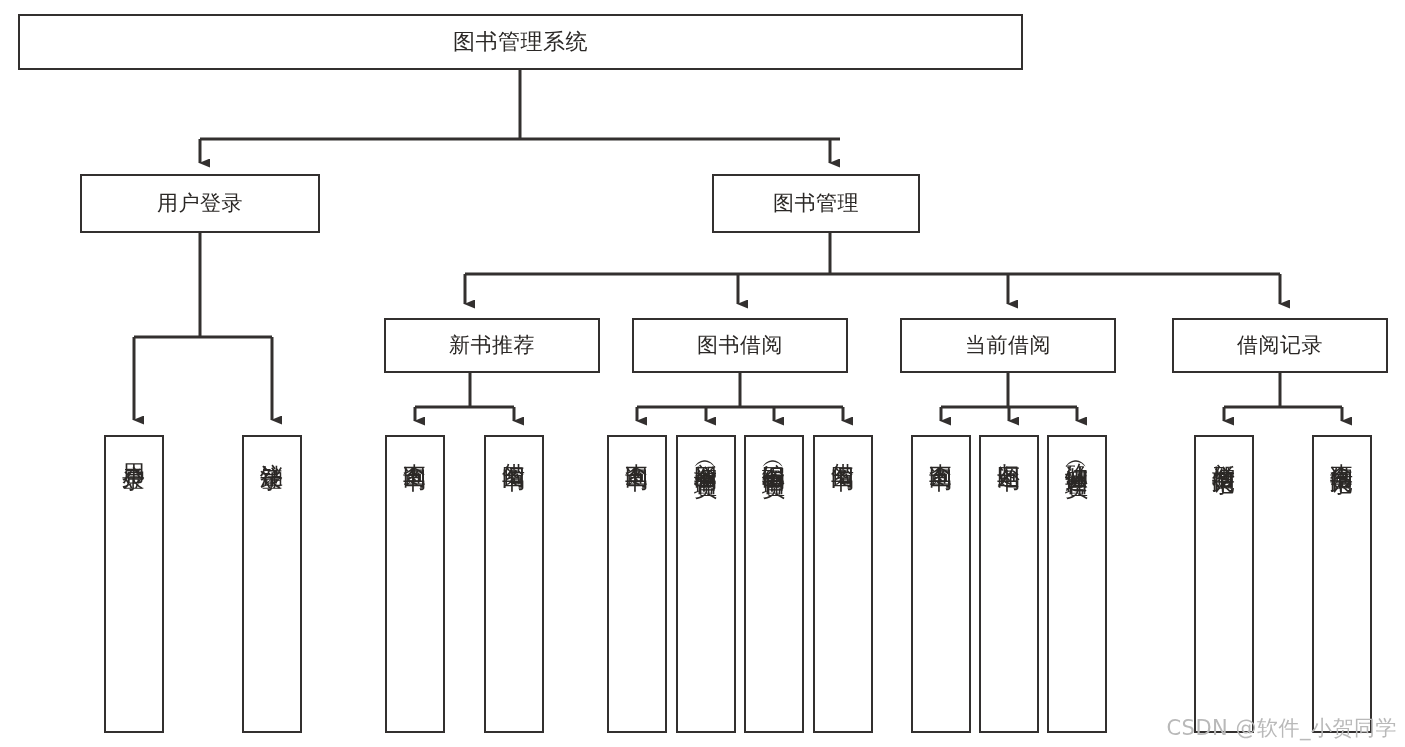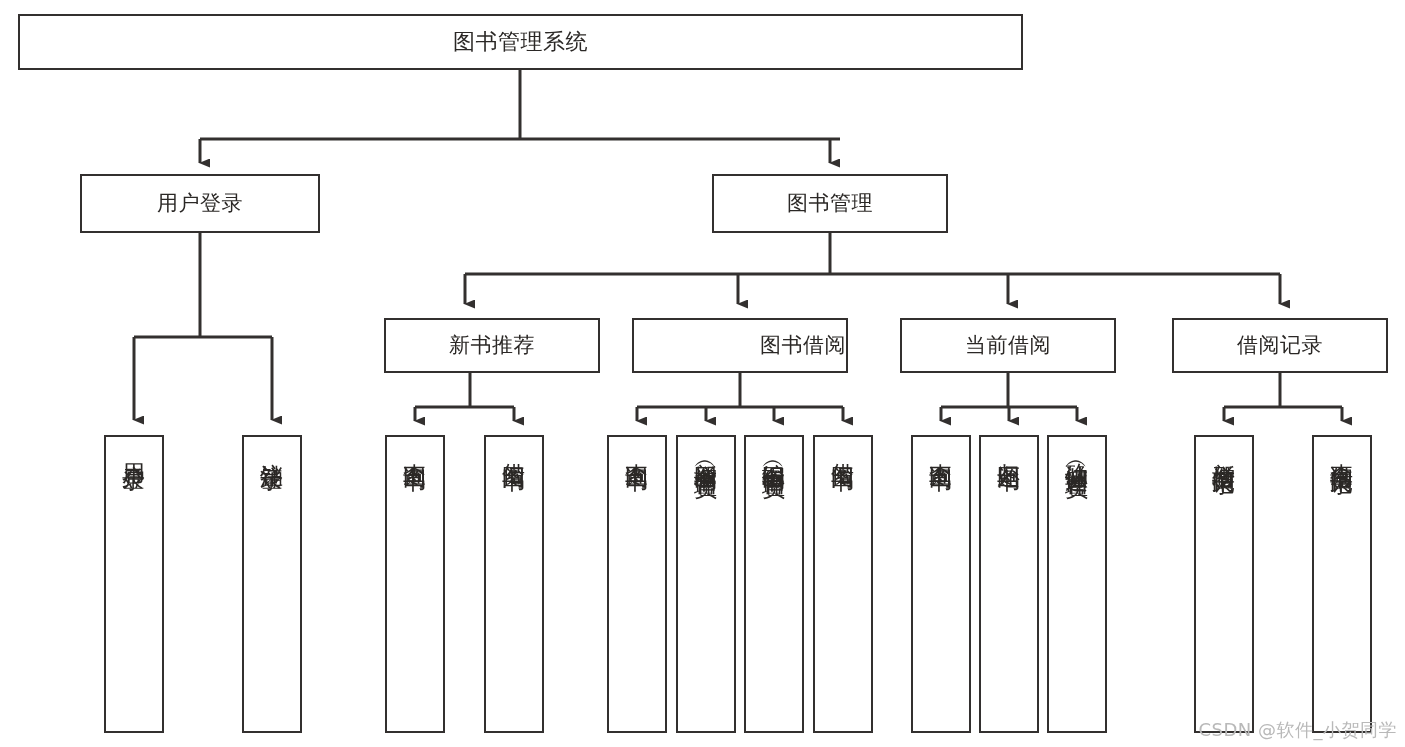--- a/index.html
+++ b/index.html
@@ -57,21 +57,21 @@
     text-orientation: upright;
     font-size: 23px;
     line-height: 1.05;
     letter-spacing: 2px;
     white-space: nowrap;
   }
   #watermark {
     position: absolute;
     right: 8px;
     bottom: 5px;
-    font-size: 18px;
+    font-size: 21px;
     color: #b9b9b9;
     letter-spacing: 0.5px;
     white-space: nowrap;
   }
 </style>
 </head>
 <body>
 
 <div id="canvas">
 
@@ -125,28 +125,28 @@
     </g>
   </svg>
 
   <div class="node root horiz" style="left:18px; top:14px; width:1005px; height:56px;">
     <span class="label">图书管理系统</span>
   </div>
 
   <div class="node horiz" style="left:80px; top:174px; width:240px; height:59px;">
     <span class="label">用户登录</span>
   </div>
-  <div class="node horiz" style="left:712px; top:174px; width:236px; height:59px;">
+  <div class="node horiz" style="left:712px; top:174px; width:208px; height:59px;">
     <span class="label">图书管理</span>
   </div>
 
   <div class="node horiz" style="left:384px; top:318px; width:216px; height:55px;">
     <span class="label">新书推荐</span>
   </div>
-  <div class="node horiz" style="left:632px; top:318px; width:216px; height:55px;justify-content:flex-end;">
+  <div class="node horiz" style="left:632px; top:318px; width:216px; height:55px;">
     <span class="label">图书借阅</span>
   </div>
   <div class="node horiz" style="left:900px; top:318px; width:216px; height:55px;justify-content:center;">
     <span class="label">当前借阅</span>
   </div>
   <div class="node horiz" style="left:1172px; top:318px; width:216px; height:55px;">
     <span class="label">借阅记录</span>
   </div>
 
   <div class="node vert" style="left:104px; top:435px; width:60px; height:298px;">

